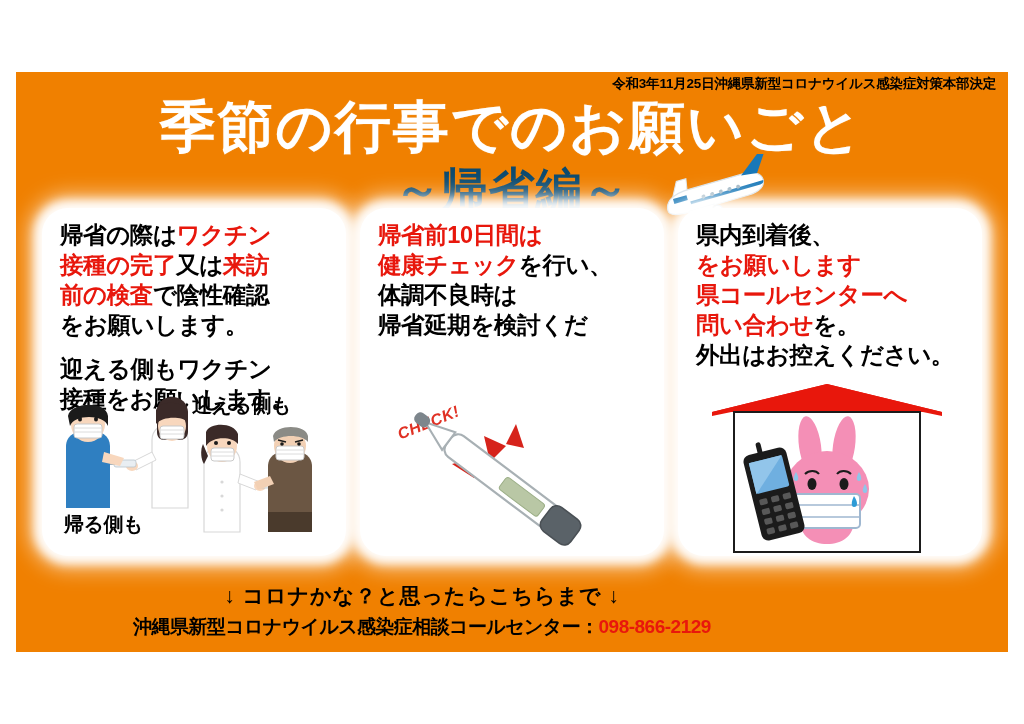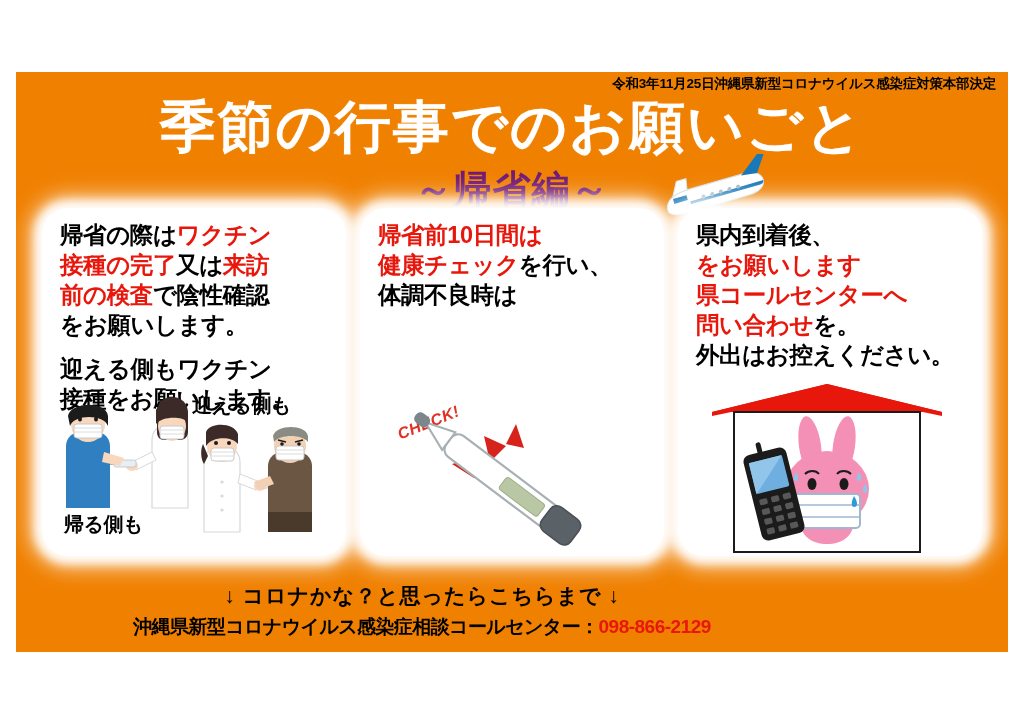--- a/index.html
+++ b/index.html
@@ -55,24 +55,24 @@
     color: #FFFFFF;
     letter-spacing: 2px;
     text-shadow: 0 0 1px rgba(255,255,255,0.5);
   }
   #subtitle-row {
     position: relative;
     margin-top: 2px;
     height: 62px;
   }
   #subtitle {
-    font-size: 38px;
+    font-size: 46px;
     line-height: 58px;
     font-weight: 700;
-    color: #701a75;
+    color: #0c4a6e;
     letter-spacing: 1px;
     margin-top: 17px;
   }
   #plane-icon {
     position: absolute;
     left: 634px;
     top: 82px;
     width: 124px;
     height: 72px;
   }
@@ -297,20 +297,21 @@
       </div>
     </div>
 
     <div class="card">
       <div class="card-body">
         <div class="ctext rd">帰省前10日間は</div>
         <div class="ctext">
           <span class="rd">健康チェック</span><span>を行い、</span>
         </div>
         <div class="ctext">体調不良時は</div>
+        <div class="ctext">帰省延期を検討くだ</div>
       </div>
 
       <div class="illus" style="height:160px;">
         <div id="check-text">CHECK!</div>
         <svg width="230" height="160" viewBox="0 0 230 160" style="position:absolute; left:30px; top:0;">
 
           <path d="M62 68 L92 60 L84 82 Z" fill="#D6231B"></path>
           <path d="M94 40 L116 50 L100 66 Z" fill="#D6231B"></path>
           <path d="M126 28 L134 52 L116 48 Z" fill="#D6231B"></path>
 

